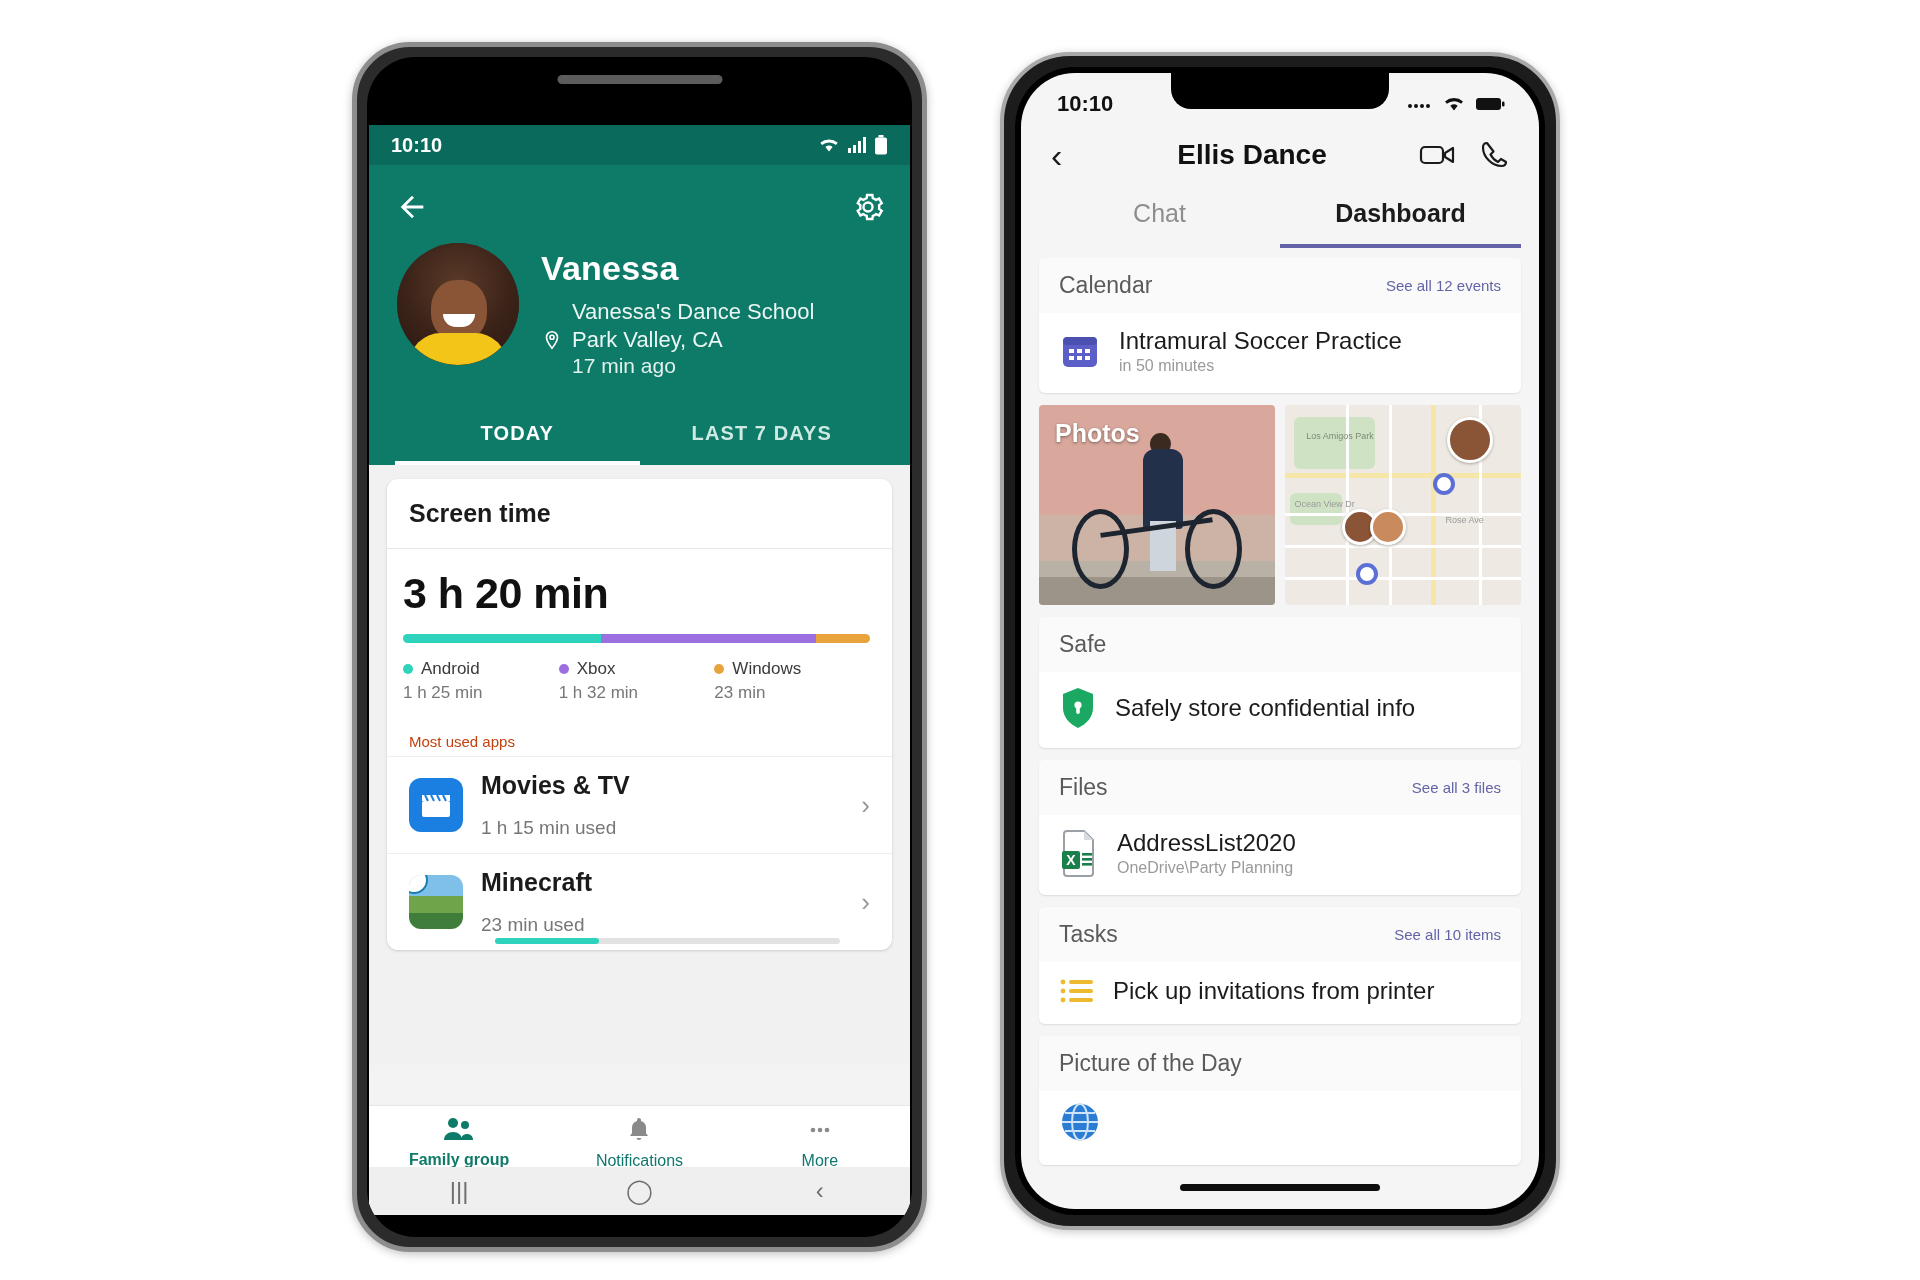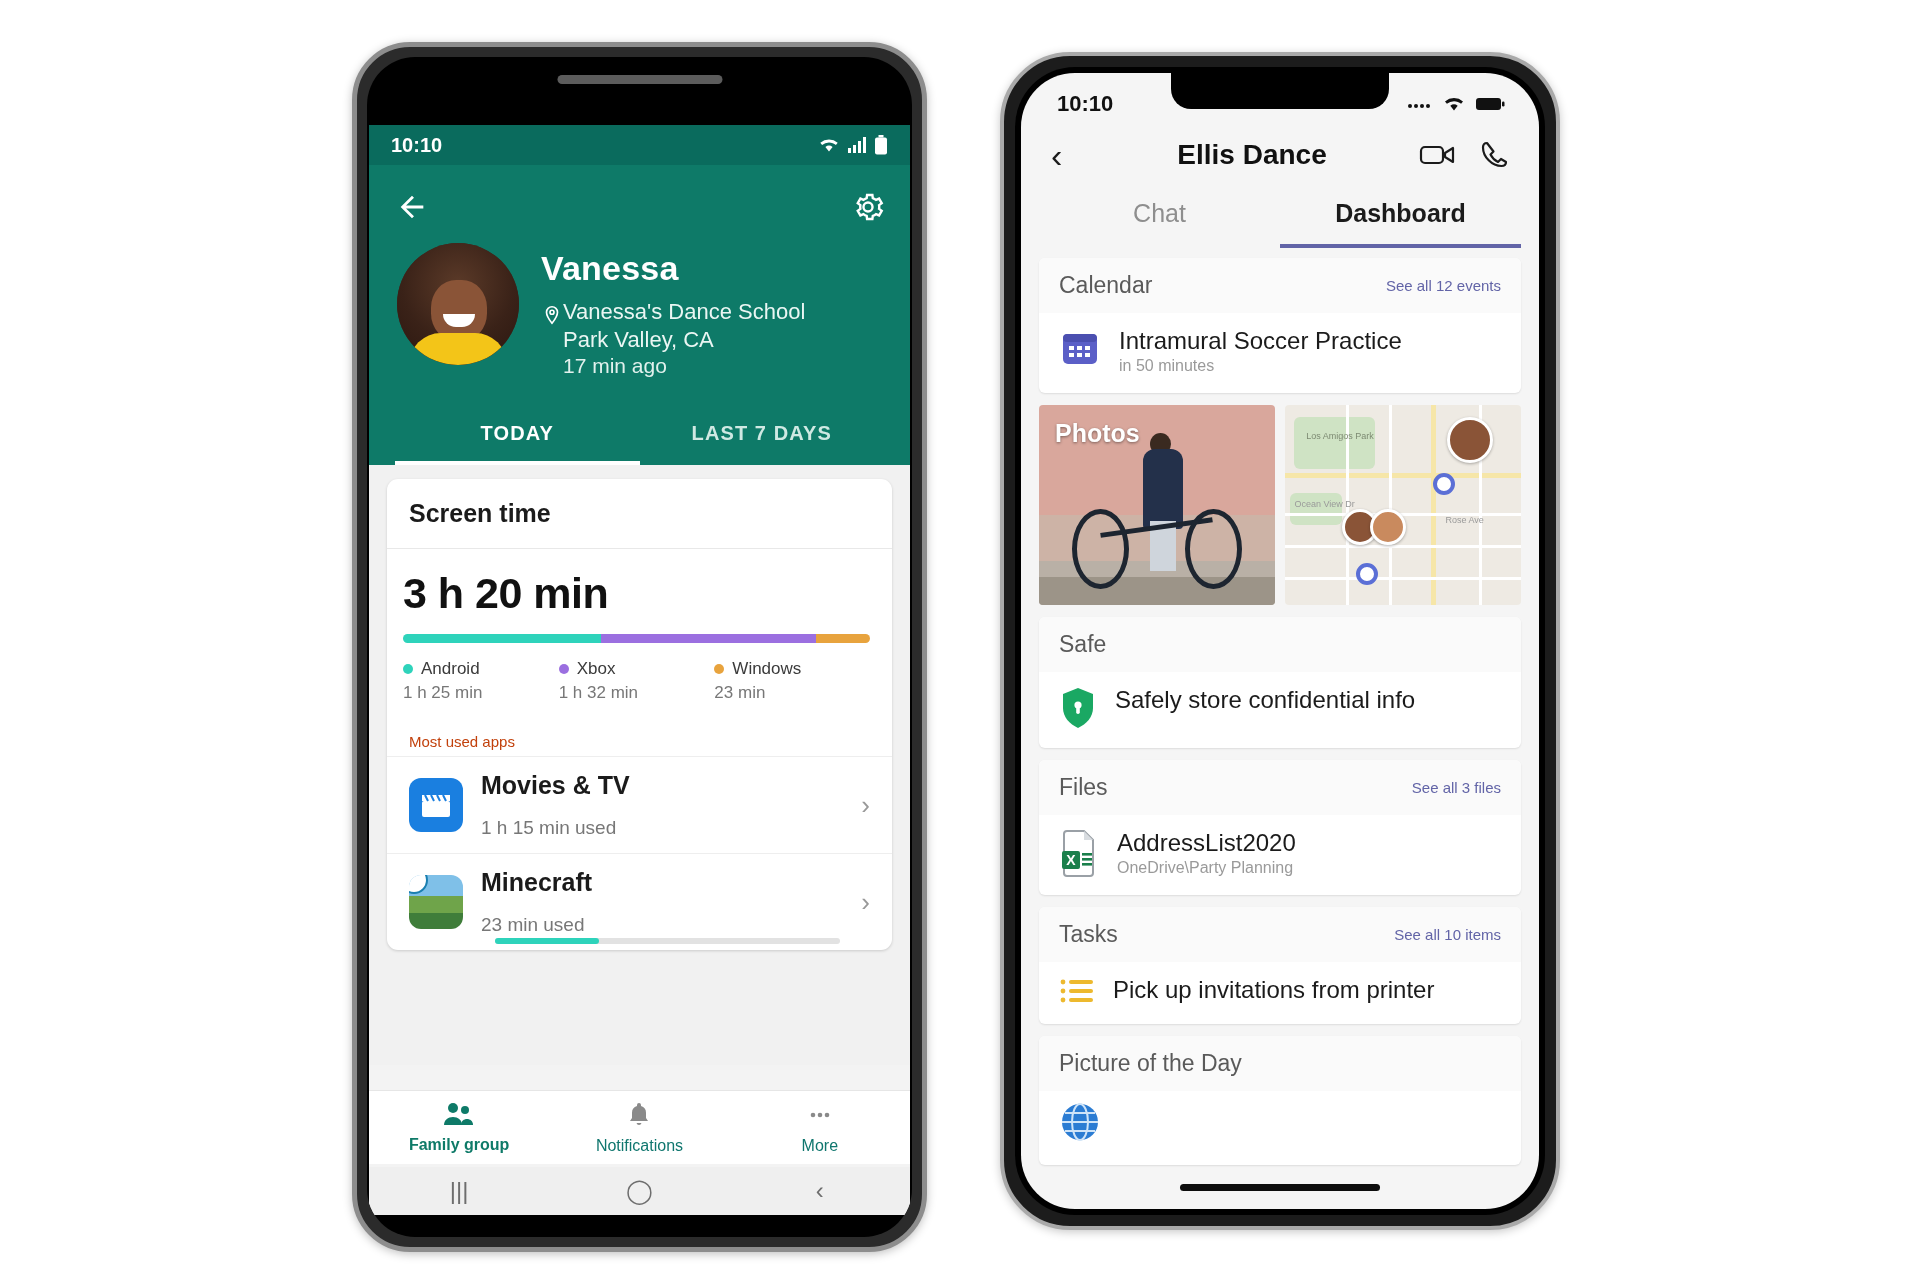--- a/index.html
+++ b/index.html
@@ -49,21 +49,21 @@
     width: 122px; height: 122px; border-radius: 50%;
     flex: none; overflow:hidden; position:relative;
     background: #3a2a20;
   }
   .avatar .hair { position:absolute; inset:0; background: radial-gradient(circle at 50% 34%, #5b3a28 0%, #3a2218 55%, #2a160f 100%); }
   .avatar .face { position:absolute; left:28%; top:30%; width:46%; height:50%; border-radius:45%; background:#8a5437; }
   .avatar .smile { position:absolute; left:38%; top:58%; width:26%; height:11%; border-radius:0 0 40px 40px; background:#fff; }
   .avatar .shirt { position:absolute; left:10%; bottom:0; width:80%; height:26%; background:#f3c518; border-radius: 40px 40px 0 0; }
   .and-profile-info { padding-top: 6px; color: #fff; }
   .and-name { font-size: 34px; font-weight: 700; letter-spacing:.2px; margin-bottom: 10px; }
-  .and-meta-row { display:flex; gap: 0; align-items:flex-start; margin-bottom: 12px; }
+  .and-meta-row { display:flex; gap: 9px; align-items:center; margin-bottom: 12px; }
   .and-meta-row svg { flex:none; margin-top: 4px; }
   .and-meta-text { font-size: 22px; line-height: 1.28; color:#eaf6f3; }
   .and-meta-sub { font-size: 21px; color:#e1f1ed; }
   .and-tabs { display:flex; margin-top: 14px; }
   .and-tab {
     flex:1; text-align:center; color:#cfe9e3; font-size: 20px;
     font-weight: 700; letter-spacing: 1.1px; padding: 12px 0 16px 0;
     border-bottom: 4px solid transparent;
   }
   .and-tab.active { color:#fff; border-bottom-color:#ffffff; }
@@ -86,21 +86,21 @@
   .app-icon.movies { background:#1a7fe0; display:flex; align-items:center; justify-content:center; }
   .app-icon.minecraft { background: linear-gradient(#7fc0e8 0 38%, #6fa44a 38% 70%, #3f7d3a 70% 100%); overflow:hidden; }
   .mc-badge { position:absolute; left:-9px; top:-9px; width:28px; height:28px; border-radius:50%; background:#fff; border:2px solid #1a7fb0; }
   .app-name { font-size: 25px; font-weight: 700; color:#1b1b1b; }
   .app-sub { font-size: 19px; color:#777; margin-top: 17px; }
   .chev { position:absolute; right: 22px; color:#999; font-size: 26px; }
   .mc-progress { position:absolute; left: 108px; right: 52px; bottom: 6px; height: 6px; background:#e2e2e2; border-radius:3px; }
   .mc-progress > i { display:block; height:100%; border-radius:3px; background:#25b8a6; }
 
   .and-bottomnav {
-    position:absolute; left:0; right:0; bottom: 51px; height: 74px; background:#fff;
+    position:absolute; left:0; right:0; bottom: 36px; height: 74px; background:#fff;
     display:flex; align-items:center; border-top:1px solid #e6e6e6;
   }
   .bn-item { flex:1; text-align:center; }
   .bn-label { font-size: 16px; margin-top: 4px; color:#0f766e; }
   .bn-item.active .bn-label { color:#0e7a68; font-weight:700; }
   .and-sysnav {
     position:absolute; left:0; right:0; bottom:0; height: 48px; background:#efefef;
     display:flex; align-items:center; color:#6e6e6e;
   }
   .sys-item { flex:1; text-align:center; font-size: 24px; }
@@ -140,21 +140,21 @@
   .ios-tab.active { color:#1b1b1b; font-weight: 700; border-bottom-color:#6264a7; }
   .ios-feed { padding: 10px 18px 0 18px; height: calc(100% - 52px - 64px - 60px); overflow:hidden; }
 
   .ios-card { background:#fff; border-radius: 6px; margin-bottom: 12px; box-shadow: 0 1px 2px rgba(0,0,0,.1); overflow:hidden; }
   .ios-card-head {
     display:flex; align-items:center; justify-content:space-between;
     padding: 14px 20px; background:#fafafa;
   }
   .ios-card-title { font-size: 23px; color:#5a5a5a; }
   .ios-card-link { font-size: 15px; color:#6264a7; }
-  .ios-card-row { display:flex; gap:18px; padding: 14px 20px 18px 20px; }
+  .ios-card-row { display:flex; align-items:center; gap:18px; padding: 14px 20px 18px 20px; }
   .ios-row-title { font-size: 24px; color:#1b1b1b; font-weight: 500; }
   .ios-row-sub { font-size: 16px; color:#9a9a9a; margin-top: 2px; }
 
   .media-row { display:flex; gap: 10px; margin-bottom: 12px; }
   .photos-tile {
     position:relative; flex: 1 1 50%; height: 200px; border-radius: 4px; overflow:hidden;
     background: linear-gradient(#d9a79c 0 55%, #cdb3a6 55% 78%, #b9b0a6 78% 100%);
   }
   .photos-label { position:absolute; left: 16px; top: 14px; color:#fff; font-size: 25px; font-weight: 700; text-shadow: 0 1px 3px rgba(0,0,0,.45); }
   .ph-person { position:absolute; left: 44%; top: 22%; width: 17%; height: 40%; background:#23304a; border-radius: 12px 12px 4px 4px; }

